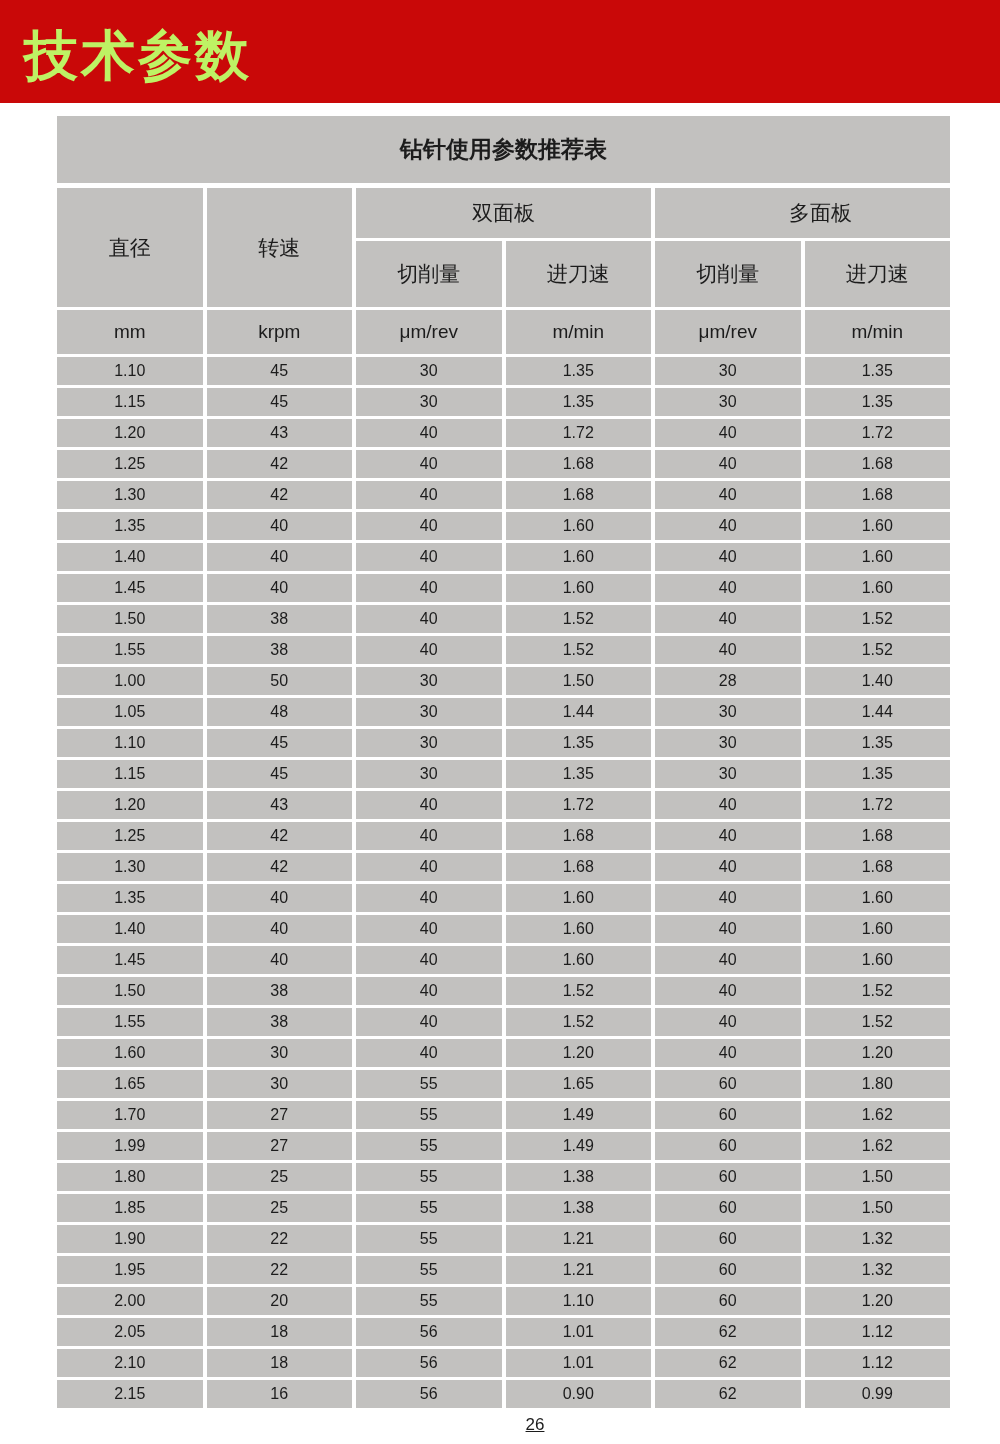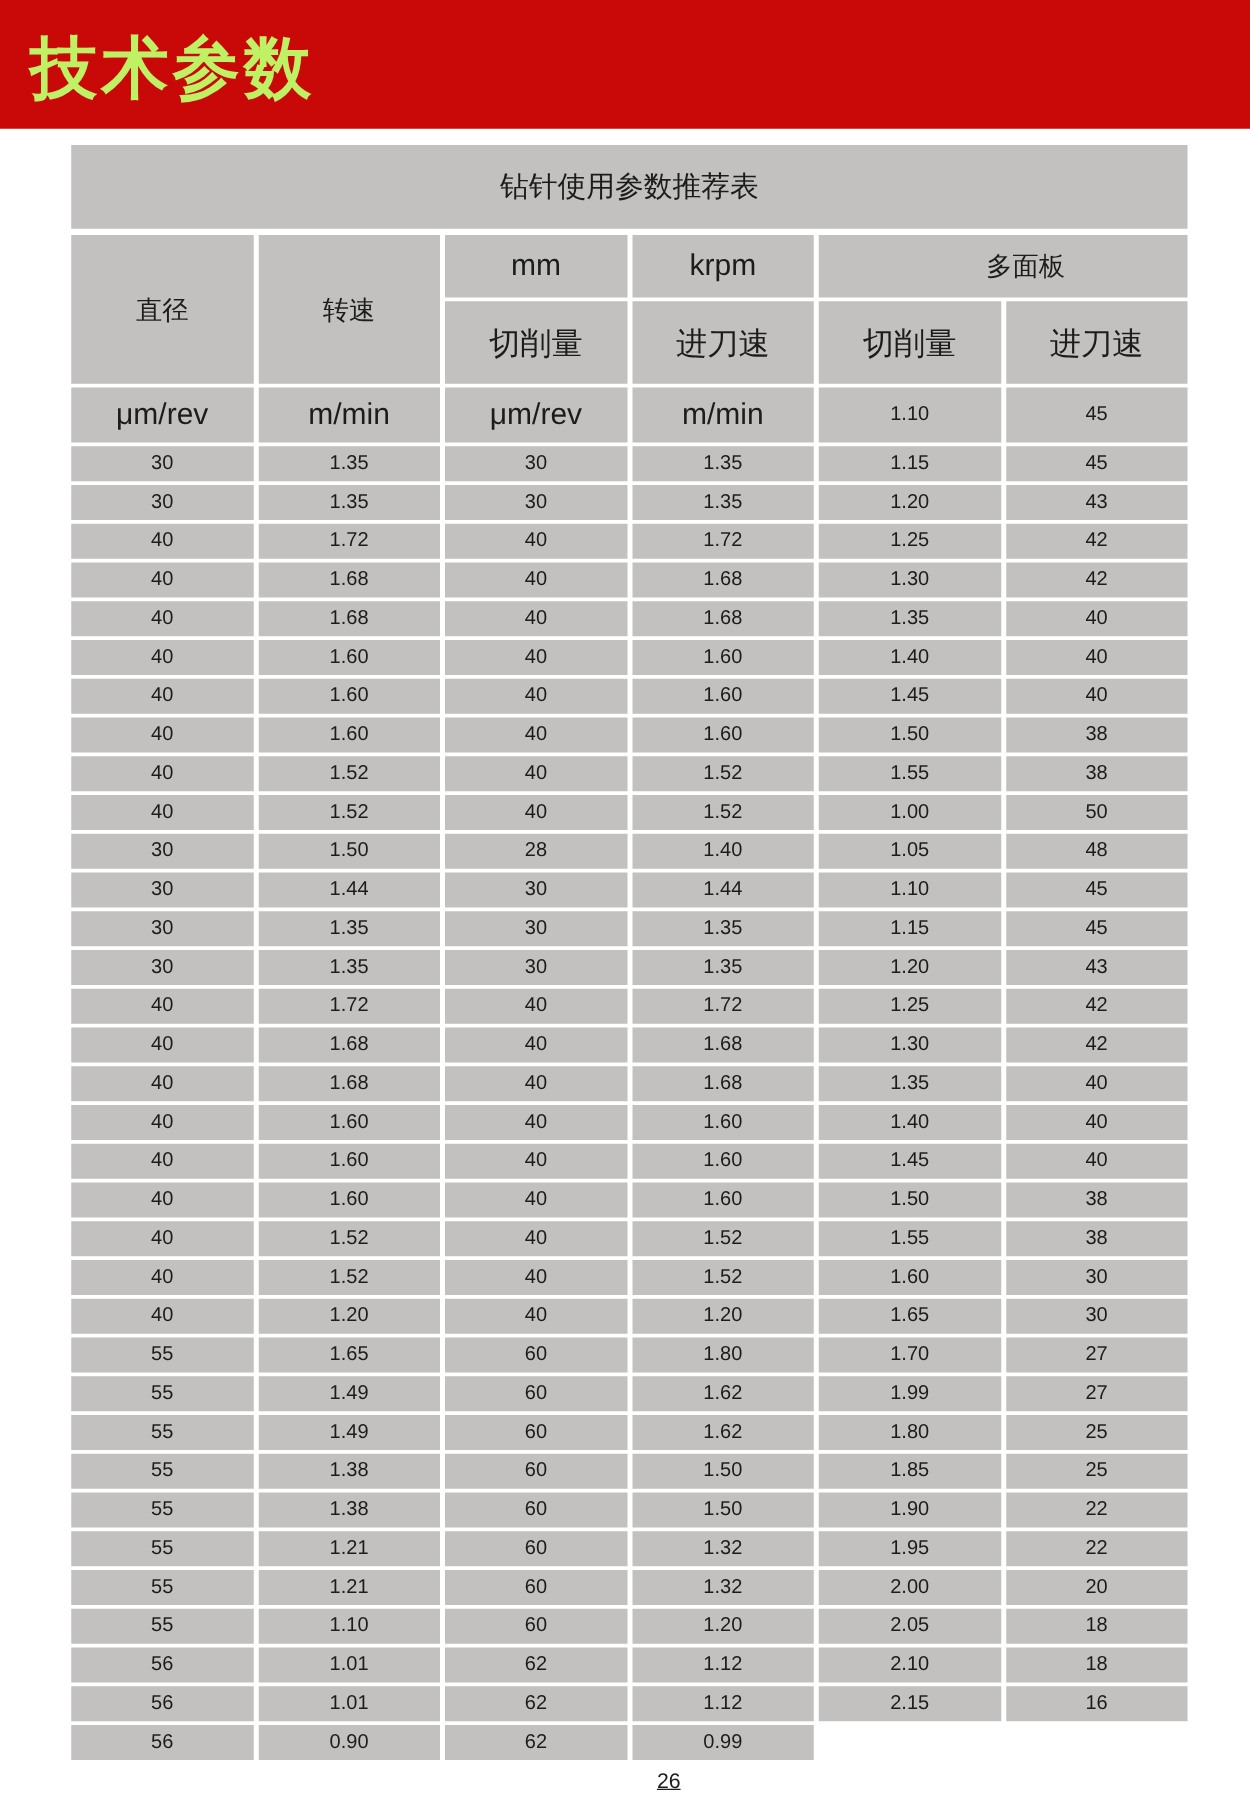--- a/index.html
+++ b/index.html
@@ -32,39 +32,39 @@
   }
   .table-wrap{
     width:893px;
     margin:13px 50px 0 57px;
   }
   .table-title{
     height:67px;
     background:var(--cell-gray);
     display:flex;align-items:center;justify-content:center;
     font-size:23px;
-    font-weight:normal;
+    font-weight:bold;
     margin-bottom:5px;
   }
   .grid{
     display:grid;
     grid-template-columns:repeat(6,1fr);
     grid-template-rows:50px 66px 44px;
     grid-auto-rows:28px;
     gap:3px 4px;
     background:#ffffff;
   }
   .cell{
     background:var(--cell-gray);
     display:flex;align-items:center;justify-content:center;
     white-space:nowrap;
   }
   .group-head{font-size:21px;}
-  .sub-head{font-size:25px;}
-  .unit-cell{font-size:24px;}
+  .sub-head{font-size:21px;}
+  .unit-cell{font-size:19px;}
   .data-cell{font-size:16px;}
   .h-diameter{grid-row:1/3;grid-column:1;}
   .h-speed{grid-row:1/3;grid-column:2;}
   .h-double{grid-row:1;grid-column:3/5;}
   .h-multi{grid-row:1;grid-column:5/7;padding-left:36px;}
   .s1{grid-row:2;grid-column:3;}
   .s2{grid-row:2;grid-column:4;}
   .s3{grid-row:2;grid-column:5;}
   .s4{grid-row:2;grid-column:6;}
   .footer{
@@ -83,20 +83,21 @@
 <header class="banner">
   <h1>技术参数</h1>
 </header>
 
 <section class="table-wrap">
   <div class="table-title">钻针使用参数推荐表</div>
 
   <div class="grid">
     <div class="cell group-head h-speed">转速</div>
     <div class="cell group-head h-diameter">直径</div>
+    <div class="cell group-head h-double">双面板</div>
     <div class="cell group-head h-multi">多面板</div>
 
     <div class="cell sub-head s1">切削量</div>
     <div class="cell sub-head s2">进刀速</div>
     <div class="cell sub-head s3">切削量</div>
     <div class="cell sub-head s4">进刀速</div>
 
     <div class="cell unit-cell">mm</div>
     <div class="cell unit-cell">krpm</div>
     <div class="cell unit-cell">μm/rev</div>

